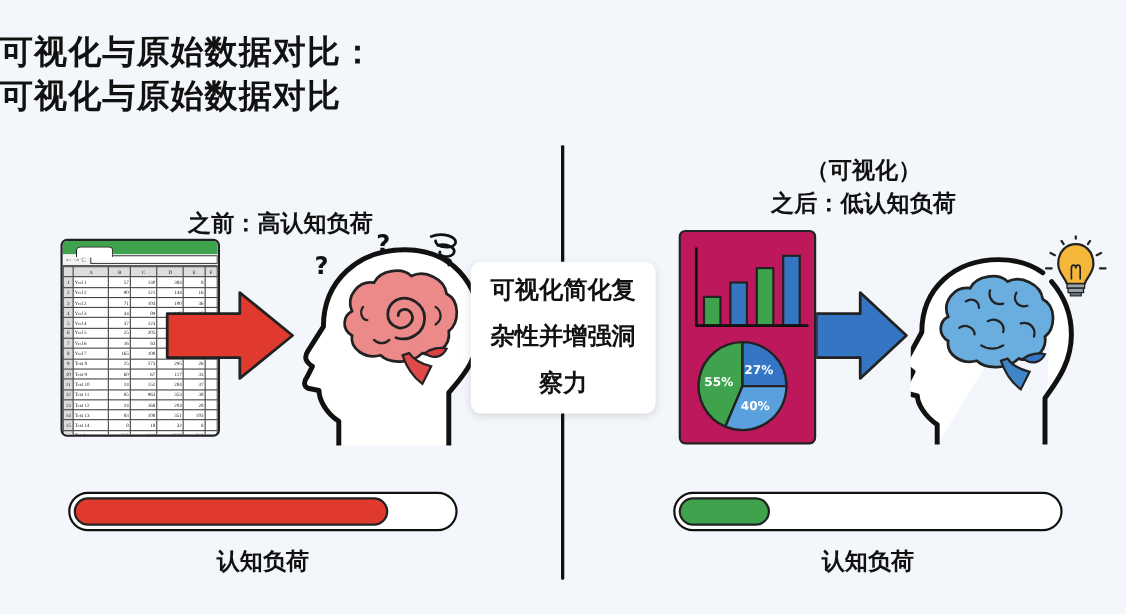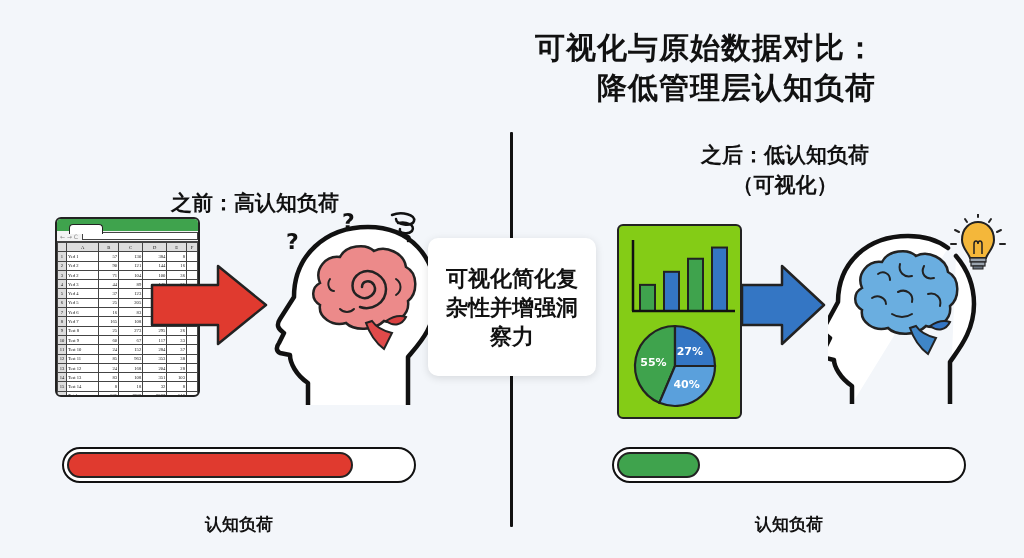--- a/index.html
+++ b/index.html
@@ -5,21 +5,21 @@
   * { box-sizing: border-box; margin: 0; padding: 0; }
   html, body { width: 1024px; height: 558px; overflow: hidden; }
   body {
     background: #f3f6fa;
     font-family: "DejaVu Sans", "Liberation Sans", sans-serif;
     color: #111;
     position: relative;
   }
   .title {
     position: absolute; left: 0; top: 28px; width: 876px;
-    text-align: right; font-weight: bold; font-size: 30px; line-height: 40px;
+    text-align: left; font-weight: bold; font-size: 30px; line-height: 40px;
     color: #111; letter-spacing: 1px;
   }
   .divider {
     position: absolute; left: 510px; top: 132px; width: 3px; height: 395px;
     background: #111; border-radius: 1px;
   }
   .heading {
     position: absolute; text-align: center; font-weight: bold;
     font-size: 21px; line-height: 30px; color: #111;
   }
@@ -53,61 +53,61 @@
   
   .arrow { position: absolute; }
 
   
   .mid-box {
     position: absolute; left: 428px; top: 238px; width: 168px; height: 138px;
     background: #fff; border-radius: 10px; box-shadow: 0 2px 8px rgba(0,0,0,0.12);
     display: flex; align-items: center; justify-content: center; text-align: center;
   }
   .mid-box span {
-    font-weight: bold; font-size: 22px; line-height: 29px; color: #111; width: 140px; display: block;
+    font-weight: bold; font-size: 22px; line-height: 42px; color: #111; width: 140px; display: block;
   }
 
   
   .chart-card {
-    position: absolute; left: 617px; top: 224px; width: 125px; height: 195px;
-    background: #84cc16; border: 2px solid #222; border-radius: 6px;
+    position: absolute; left: 617px; top: 209px; width: 125px; height: 195px;
+    background: #be185d; border: 2px solid #222; border-radius: 6px;
   }
 
   
   .bar {
     position: absolute; height: 36px; border: 2.5px solid #111; border-radius: 18px;
     background: #fff; padding: 3px;
   }
   .bar.left { left: 62px; top: 447px; width: 354px; }
   .bar.right { left: 612px; top: 447px; width: 354px; }
   .bar-fill { height: 100%; border: 2px solid #222; border-radius: 14px; }
   .bar-label {
-    position: absolute; text-align: center; font-weight: bold; font-size: 17px; width: 200px; margin-top: 17px;
+    position: absolute; text-align: center; font-weight: bold; font-size: 21px; width: 200px;
   }
   .bar-label.left { left: 139px; top: 496px; }
   .bar-label.right { left: 689px; top: 496px; }
   svg text { font-family: "DejaVu Sans", "Liberation Sans", sans-serif; }
 </style>
 </head>
 <body>
 
 <div class="title">
   <div>可视化与原始数据对比：</div>
-  <div>降低管理层认知负荷</div>
+  <div>可视化与原始数据对比</div>
 </div>
 
 <div class="divider"></div>
 
 <div class="heading left">
   <div>之前：高认知负荷</div>
 </div>
 
 <div class="heading right">
+  <div>（可视化）</div>
   <div>之后：低认知负荷</div>
-  <div>（可视化）</div>
 </div>
 
 <div class="sheet">
   <div class="sheet-top">
     <div class="sheet-tab"></div>
   </div>
   <div class="sheet-nav">
     <span>← → C</span>
     <div class="url"></div>
   </div>

